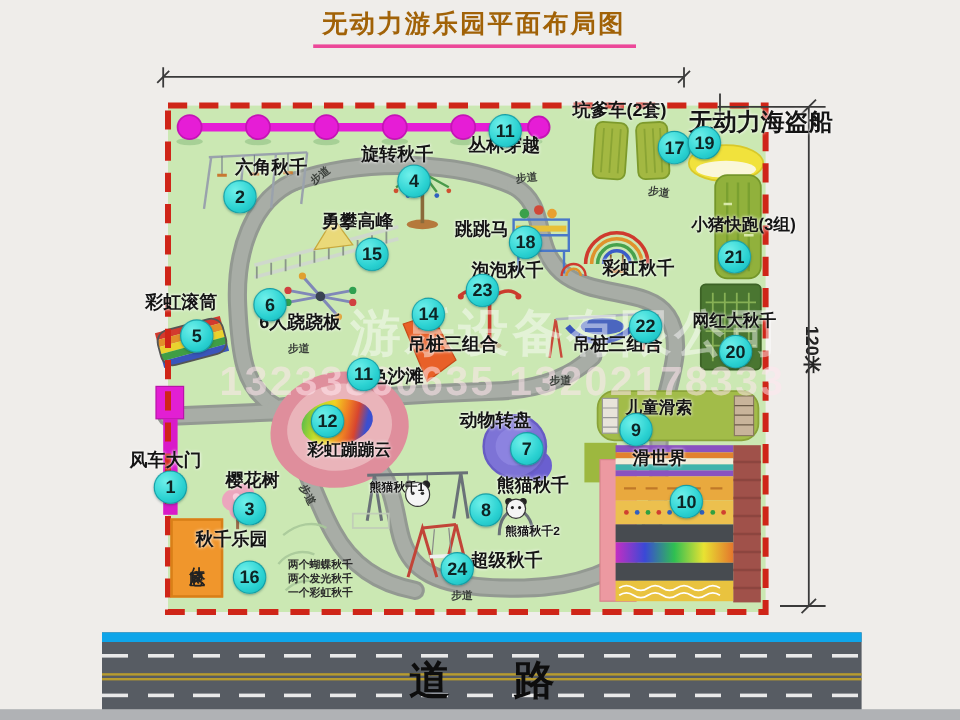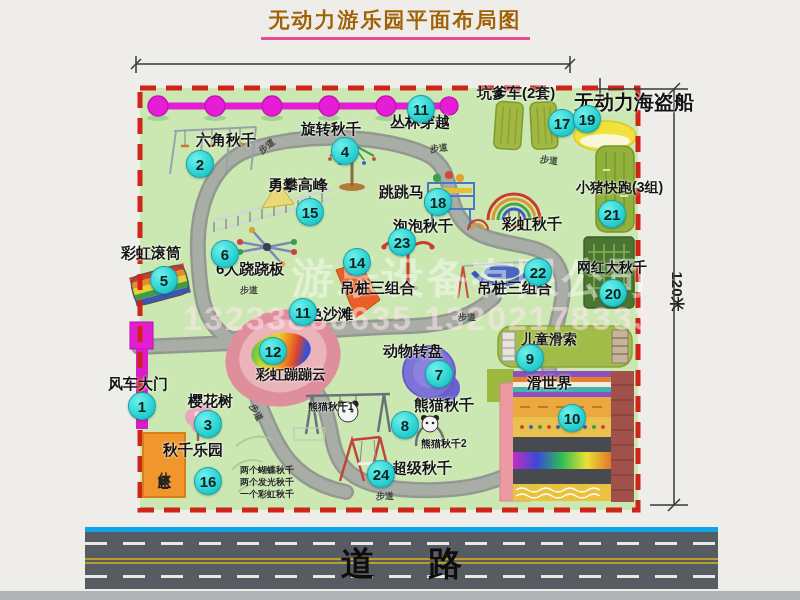--- a/index.html
+++ b/index.html
@@ -20,21 +20,21 @@
     background:radial-gradient(circle at 35% 30%,#6ff0ea,#2bd2d2 60%,#14b6ba);
     border:1px solid rgba(10,130,140,.6);box-shadow:0 1px 2px rgba(0,60,60,.35);
     display:flex;align-items:center;justify-content:center;
     font-size:15px;font-weight:800;color:#0d2424;line-height:1;}
   #rest-area{position:absolute;left:142px;top:432px;width:44px;height:66px;background:#f0962c;
     border:2px solid #d87f18;box-sizing:border-box;display:flex;align-items:center;justify-content:center;}
   #rest-area span{writing-mode:vertical-rl;font-size:13px;font-weight:800;color:#222;letter-spacing:2px;}
   .wm{position:absolute;font-weight:800;pointer-events:none;}
   #wm1{left:292px;top:250px;font-size:42px;color:rgba(255,255,255,.46);letter-spacing:3px;}
   #wm2{left:183px;top:299px;font-size:34px;color:rgba(255,230,236,.55);letter-spacing:2px;}
-  #road{position:absolute;left:85px;top:527px;width:633px;height:57px;background:#575c63;border-top:5px solid #0ea5e9;}
+  #road{position:absolute;left:85px;top:527px;width:633px;height:57px;background:#575c63;border-top:8px solid #0ea5e9;}
   .lane{position:absolute;left:0;width:100%;height:3px;
     background:repeating-linear-gradient(90deg,#e9e9e9 0 22px,rgba(0,0,0,0) 22px 38px);}
   .yellow-line{position:absolute;left:0;width:100%;height:2px;background:#b89c2e;}
   #road-label{position:absolute;left:0;top:9px;width:100%;text-align:center;font-size:34px;font-weight:800;
     color:#0d0d0d;letter-spacing:22px;text-indent:22px;}
   #bottom-strip{position:absolute;left:0;top:591px;width:800px;height:9px;background:#b0b2b5;}
 </style>
 </head>
 <body>
 

